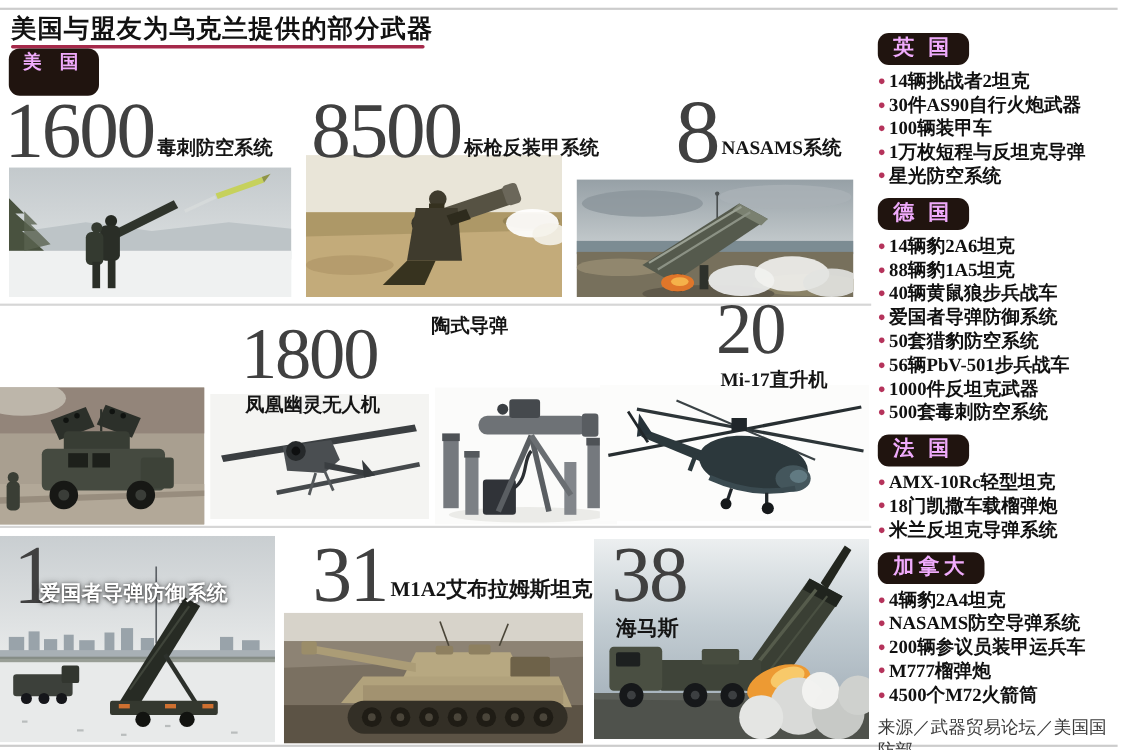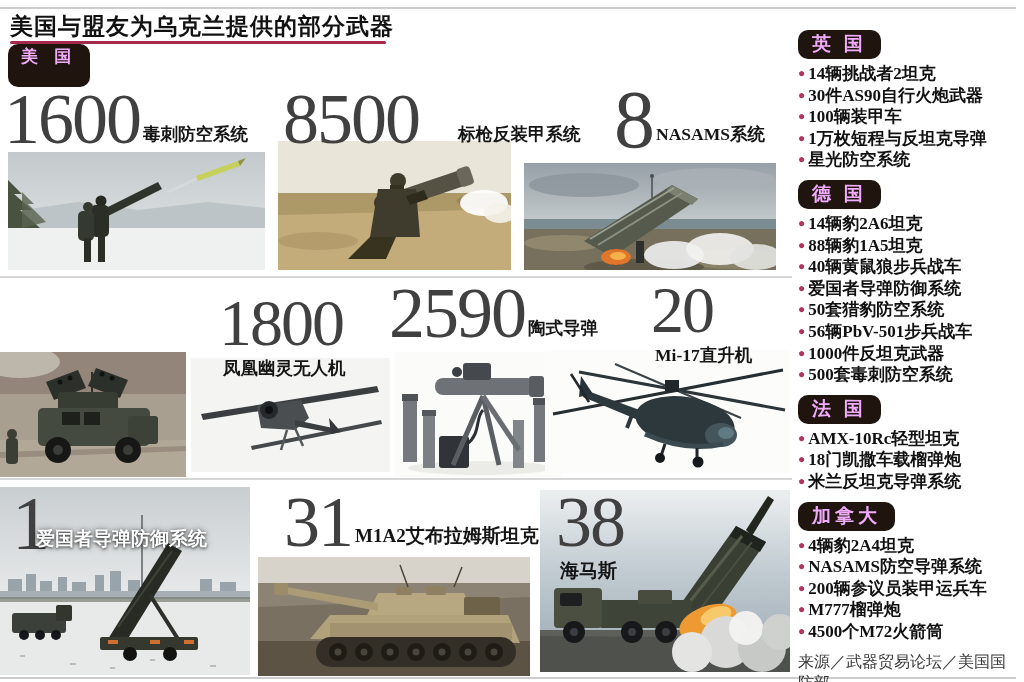--- a/index.html
+++ b/index.html
@@ -46,21 +46,21 @@
   <div class="hairline" style="left:0;top:677px;width:1024px;"></div>
 
   <div class="title">美国与盟友为乌克兰提供的部分武器</div>
   <div class="title-underline"></div>
   <span class="badge us-badge">美 国</span>
 
   <div class="item" style="left:4px;top:90px;">
     <span class="num">1600</span>
     <span class="lbl">毒刺防空系统</span>
   </div>
-  <div class="item" style="left:283px;top:90px;gap:36px;">
+  <div class="item" style="left:283px;top:90px;">
     <span class="num">8500</span>
     <span class="lbl">标枪反装甲系统</span>
   </div>
   <div class="item" style="left:614px;top:86px;">
     <span class="num big">8</span>
     <span class="lbl" style="margin-bottom:7px;">NASAMS系统</span>
   </div>
 
   <div class="photo" style="left:8px;top:152px;width:257px;height:118px;">
     <svg width="257" height="118" viewBox="0 0 257 118">
@@ -138,24 +138,23 @@
       <ellipse cx="196" cy="86" rx="34" ry="16" fill="#f2f2f0" opacity=".9"></ellipse>
       <ellipse cx="232" cy="94" rx="26" ry="13" fill="#e2e3e1" opacity=".9"></ellipse>
     </svg>
   </div>
 
   <div class="item col" style="left:219px;top:296px;">
     <span class="num mid">1800</span>
     <span class="lbl">凤凰幽灵无人机</span>
   </div>
   <div class="item" style="left:389px;top:284px;">
-    <span class="num">2590</span>
     <span class="lbl">陶式导弹</span>
   </div>
-  <div class="item col" style="left:651px;top:283px;">
+  <div class="item col" style="left:651px;top:273px;">
     <span class="num mid">20</span>
     <span class="lbl">Mi-17直升机</span>
   </div>
 
   <div class="photo" style="left:0;top:352px;width:186px;height:125px;">
     <svg width="186" height="125" viewBox="0 0 186 125">
       <rect width="186" height="125" fill="#a99f90"></rect>
       <rect width="186" height="42" fill="#93857a"></rect>
       <ellipse cx="20" cy="10" rx="40" ry="16" fill="#cfcabf" opacity=".7"></ellipse>
       <rect y="88" width="186" height="37" fill="#b2a898"></rect>

